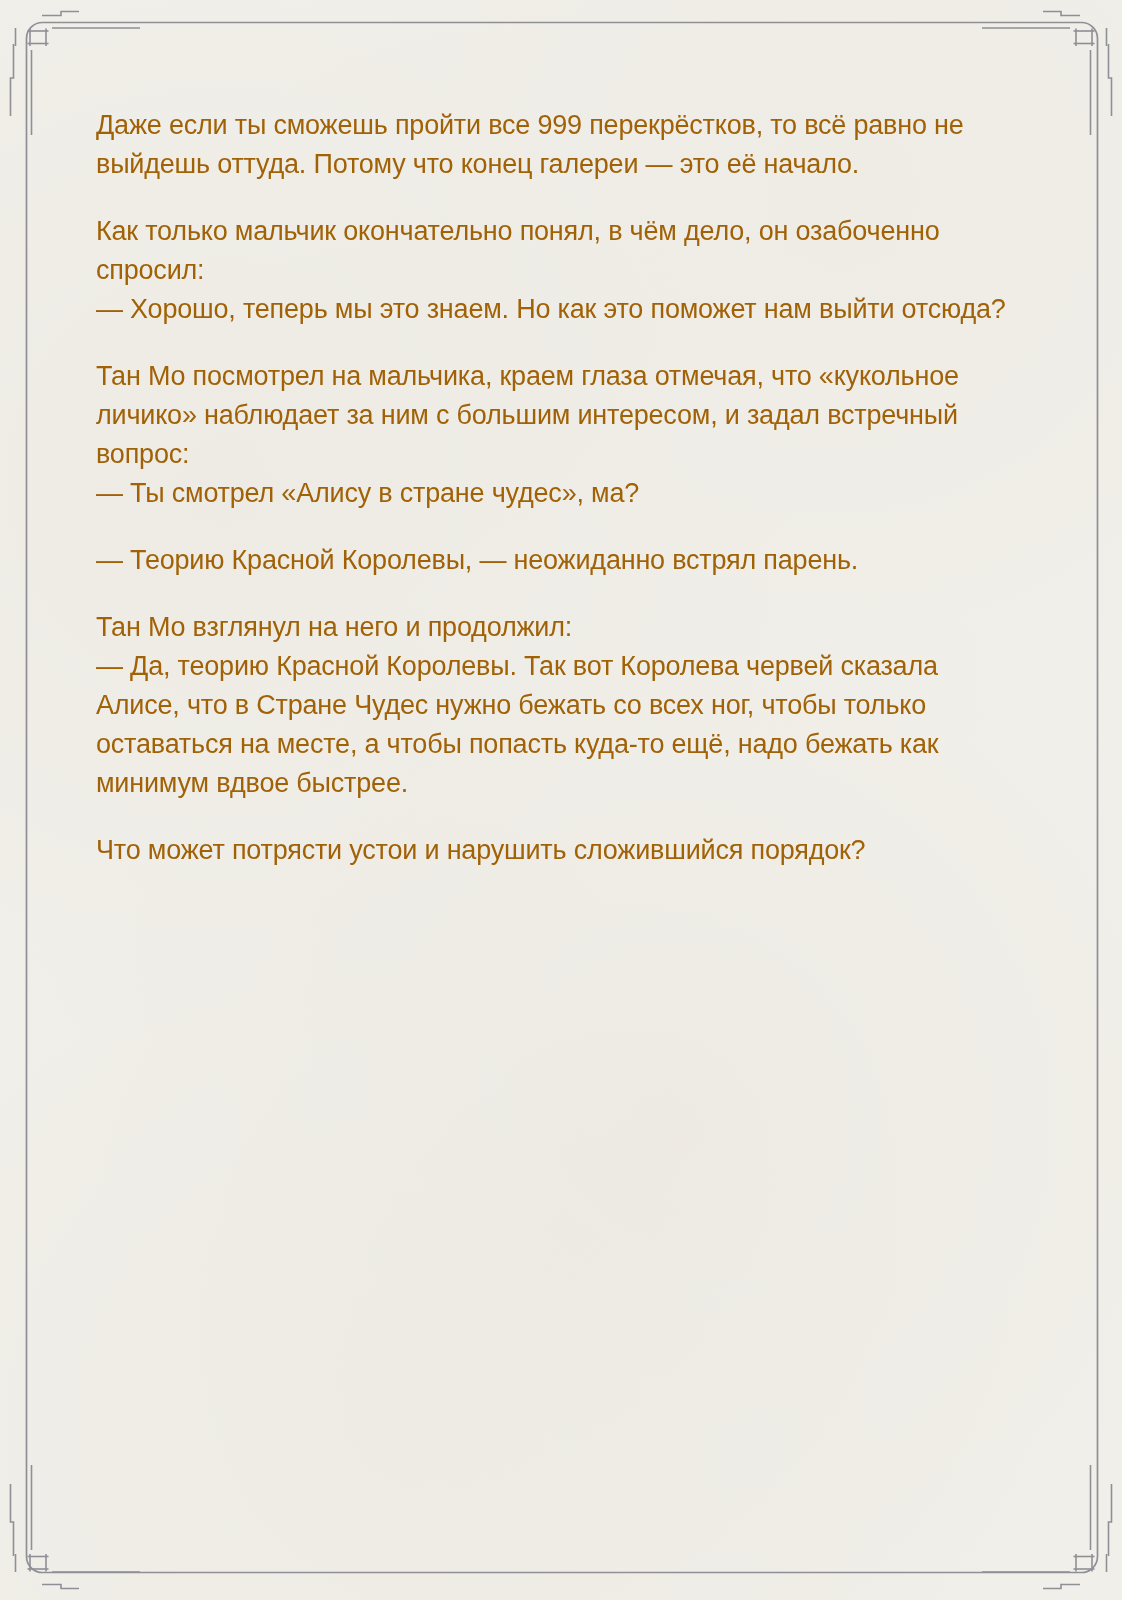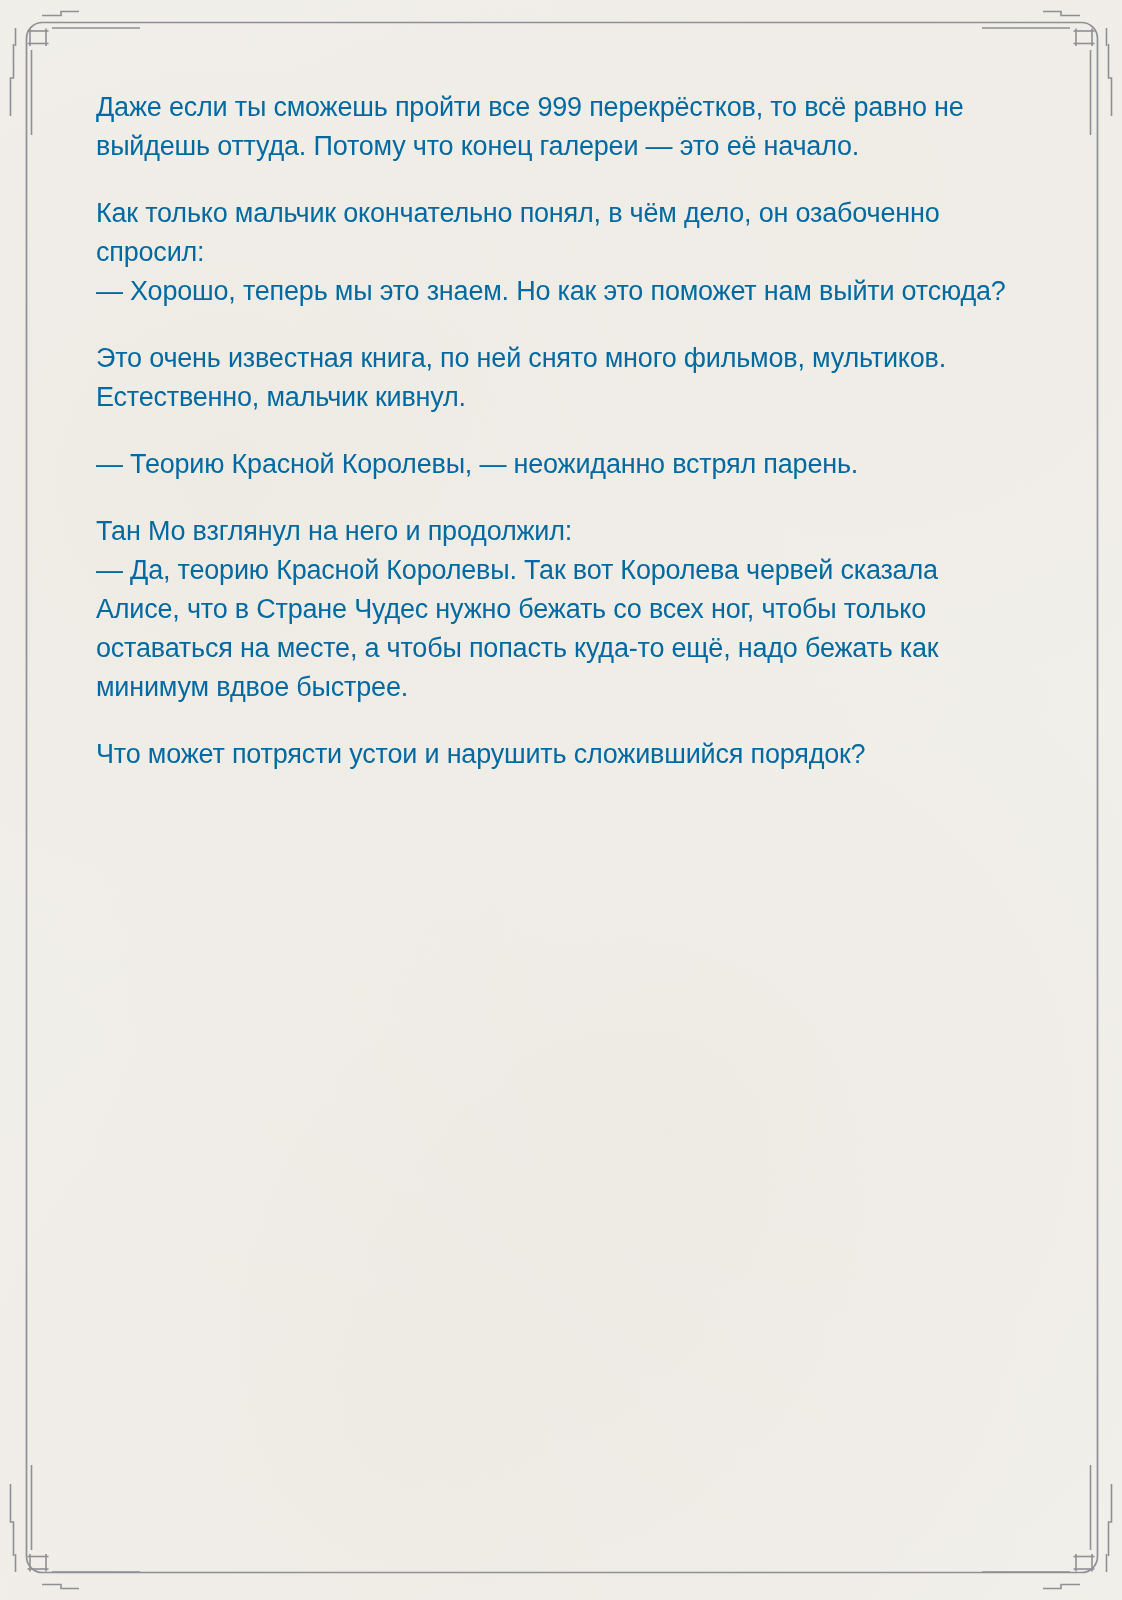--- a/index.html
+++ b/index.html
@@ -27,23 +27,23 @@
   }
   .frame-svg {
     position: absolute;
     inset: 0;
     width: 1122px;
     height: 1600px;
   }
   .page-content {
     position: absolute;
     left: 96px;
-    top: 88px;
+    top: 106px;
     width: 932px;
-    color: #0369a1;
+    color: #a16207;
   }
   .page-content p {
     margin: 0 0 28px 0;
     font-size: 27px;
     line-height: 39px;
     letter-spacing: -0.2px;
     white-space: pre-line; 
   }
 </style>
 </head>
@@ -84,18 +84,19 @@
   </g>
   <g transform="translate(1122,1600) scale(-1,-1)">
     <use href="#corner-ornament"></use>
   </g>
 </svg>
 
 <div class="page-content">
   <p>Даже если ты сможешь пройти все 999 перекрёстков, то всё равно не выйдешь оттуда. Потому что конец галереи — это её начало.</p>
   <p>Как только мальчик окончательно понял, в чём дело, он озабоченно спросил:
 — Хорошо, теперь мы это знаем. Но как это поможет нам выйти отсюда?</p>
-  <p>Это очень известная книга, по ней снято много фильмов, мультиков. Естественно, мальчик кивнул.</p>
+  <p>Тан Мо посмотрел на мальчика, краем глаза отмечая, что «кукольное личико» наблюдает за ним с большим интересом, и задал встречный вопрос:
+— Ты смотрел «Алису в стране чудес», ма?</p>
   <p>— Теорию Красной Королевы, — неожиданно встрял парень.</p>
   <p>Тан Мо взглянул на него и продолжил:
 — Да, теорию Красной Королевы. Так вот Королева червей сказала Алисе, что в Стране Чудес нужно бежать со всех ног, чтобы только оставаться на месте, а чтобы попасть куда-то ещё, надо бежать как минимум вдвое быстрее.</p>
   <p>Что может потрясти устои и нарушить сложившийся порядок?</p>
 </div>
 
 </body></html>

